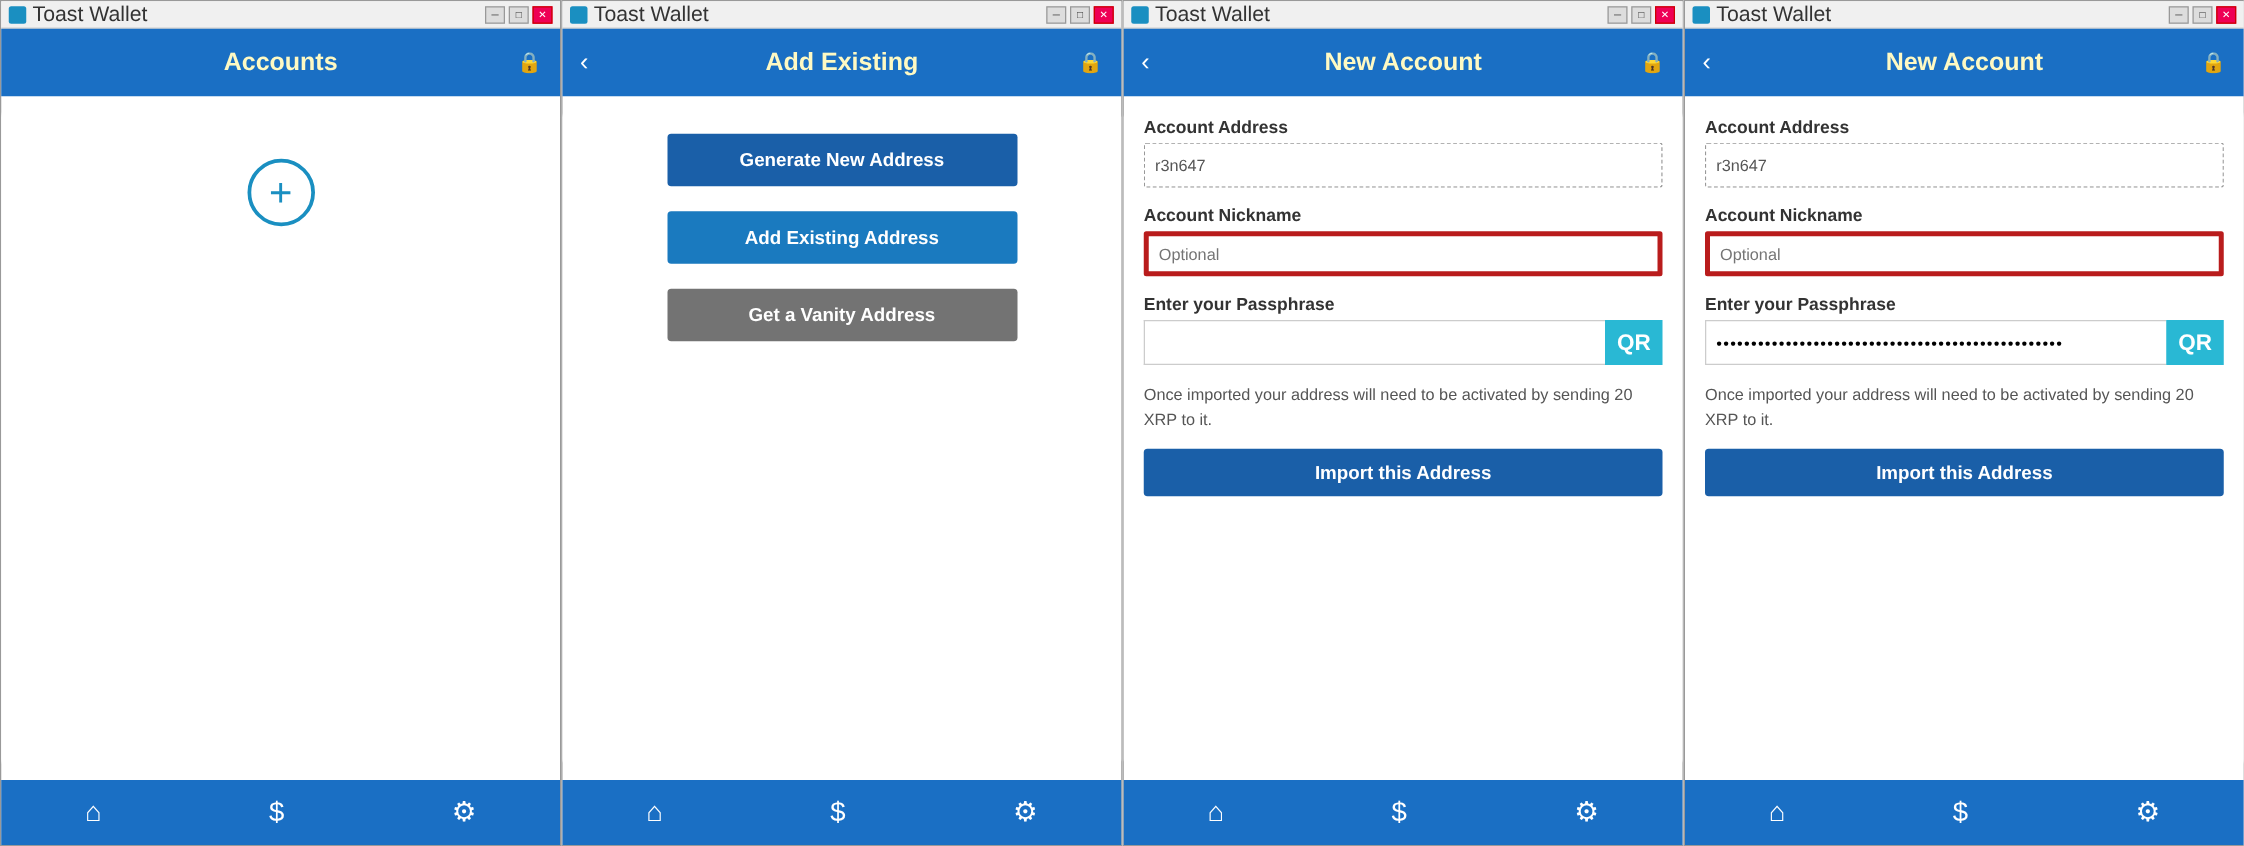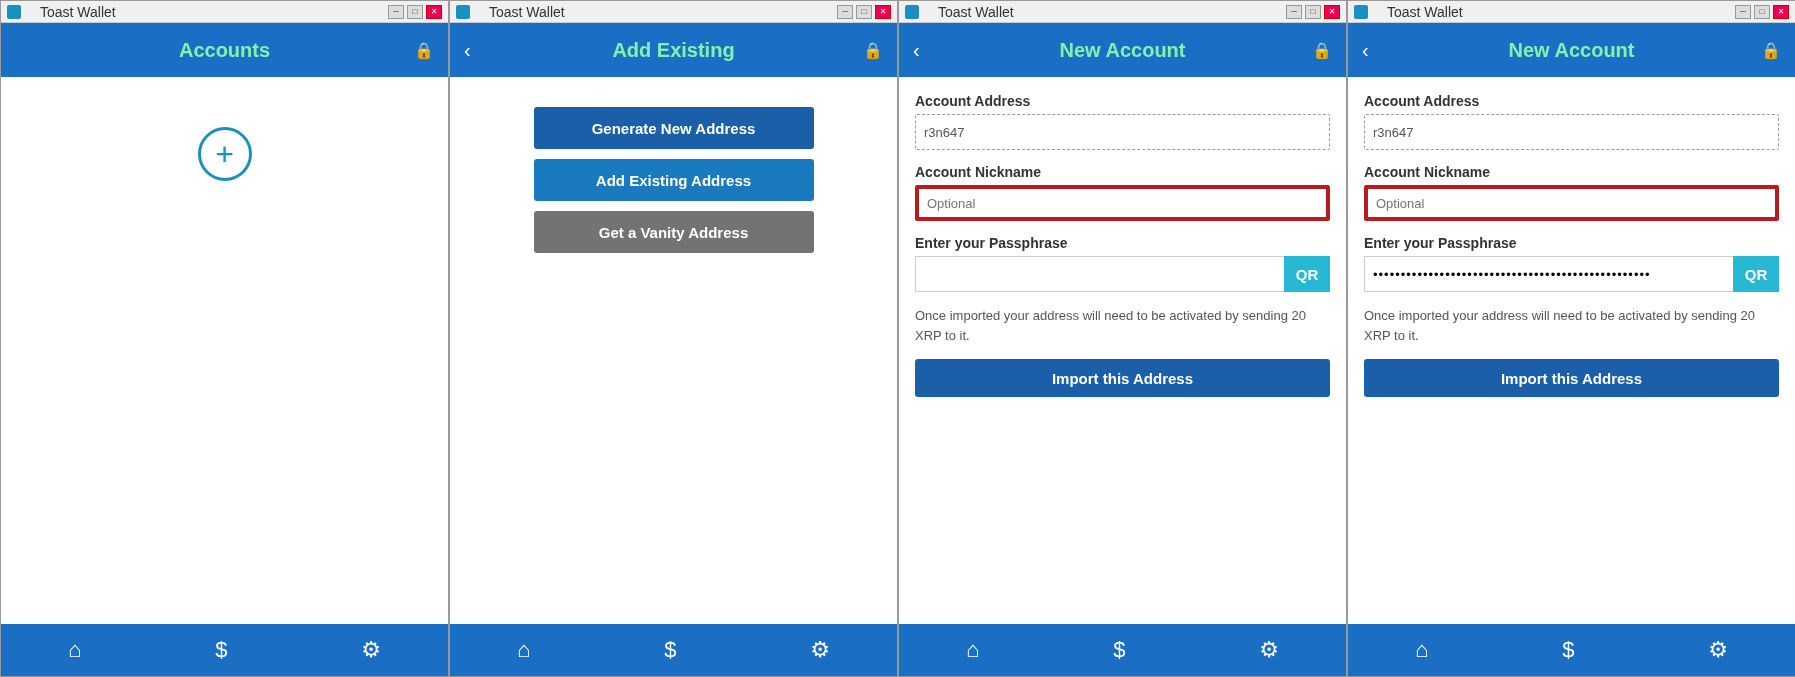--- a/index.html
+++ b/index.html
@@ -31,22 +31,22 @@
       border-bottom: 1px solid #ccc;
       display: flex;
       align-items: center;
       padding: 0 6px;
       justify-content: space-between;
       flex-shrink: 0;
     }
     .title-bar-left {
       display: flex;
       align-items: center;
-      gap: 19px;
-      font-size: 14px;
+      gap: 5px;
+      font-size: 17px;
       color: #333;
     }
     .title-bar-icon {
       width: 14px;
       height: 14px;
       background: #1a8fc1;
       border-radius: 2px;
       display: inline-block;
     }
     .title-bar-controls {
@@ -74,21 +74,21 @@
       display: flex;
       align-items: center;
       justify-content: center;
       height: 54px;
       position: relative;
       flex-shrink: 0;
     }
     .app-header h1 {
       font-size: 20px;
       font-weight: bold;
-      color: #86efac;
+      color: #fef9c3;
     }
     .header-back {
       position: absolute;
       left: 14px;
       font-size: 20px;
       color: #fff;
       cursor: pointer;
     }
     .header-lock {
       position: absolute;
@@ -146,21 +146,21 @@
     
     .action-btn {
       width: 100%;
       max-width: 280px;
       height: 42px;
       border: none;
       border-radius: 3px;
       font-size: 15px;
       color: #fff;
       cursor: pointer;
-      margin-bottom: 10px;
+      margin-bottom: 20px;
       font-weight: bold;
     }
     .btn-dark-blue {
       background: #1a5fa8;
     }
     .btn-medium-blue {
       background: #1a7abf;
     }
     .btn-cyan {
       background: #737373;
@@ -206,21 +206,21 @@
       padding: 0 8px;
       font-size: 13px;
       outline: none;
     }
     .qr-btn {
       width: 46px;
       height: 36px;
       background: #29b8d4;
       color: #fff;
       border: none;
-      font-size: 15px;
+      font-size: 18px;
       font-weight: bold;
       cursor: pointer;
     }
     .notice-text {
       font-size: 13px;
       color: #555;
       text-align: left;
       margin-bottom: 14px;
       line-height: 1.5;
     }

